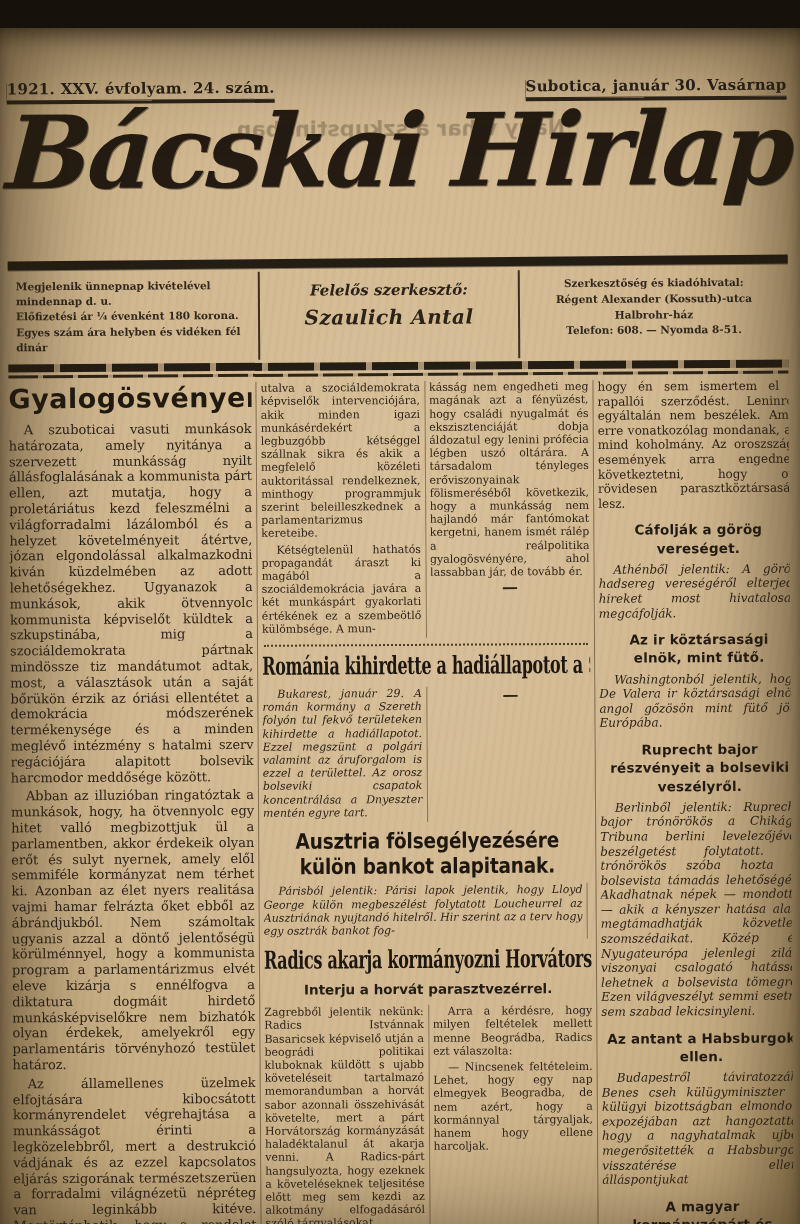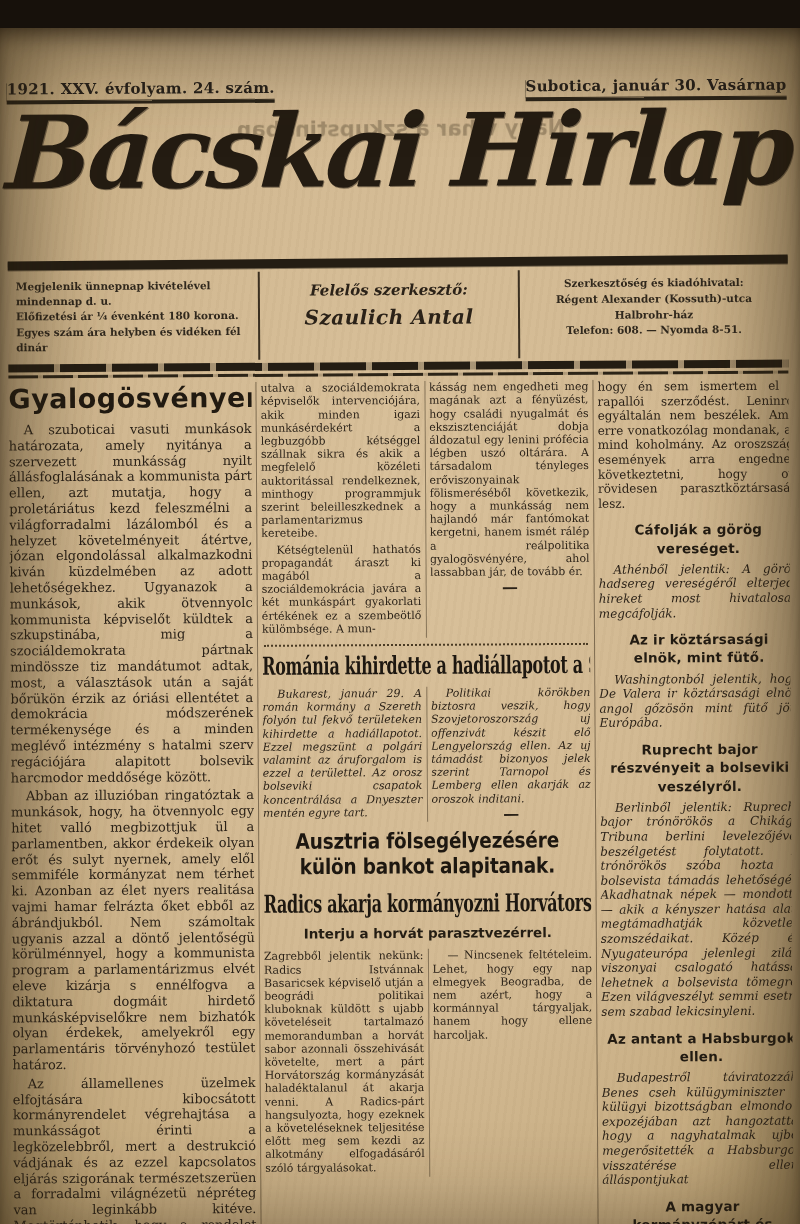--- a/index.html
+++ b/index.html
@@ -148,43 +148,46 @@
         <div class="dotted"></div>
 
         <div>
           <div class="headline-lg">Románia kihirdette a hadiállapotot a Szereth folyón tul.</div>
           <div class="subcols smalltext ital">
             <div class="sc">
               <p class="p">Bukarest, január 29. A román kormány a Szereth folyón tul fekvő területeken kihirdette a hadiállapotot. Ezzel megszünt a polgári valamint az áruforgalom is ezzel a területtel. Az orosz bolseviki csapatok koncentrálása a Dnyeszter mentén egyre tart.</p>
             </div>
             <div class="scdiv"></div>
             <div class="sc">
-              <p class="p">Politikai körökben biztosra veszik, hogy Szovjetoroszország uj offenzivát készit elő Lengyelország ellen. Az uj támadást bizonyos jelek szerint Tarnopol és Lemberg ellen akarják az oroszok inditani.</p>
               <div class="dash-center">—</div>
             </div>
           </div>
         </div>
 
         <div>
           <div class="headline-md">Ausztria fölsegélyezésére külön bankot alapitanak.</div>
           <div class="subcols smalltext ital">
+            <div class="sc">
+              <p class="p">Párisból jelentik: Párisi lapok jelentik, hogy Lloyd George külön megbeszélést folytatott Loucheurrel az Ausztriának nyujtandó hitelről. Hir szerint az a terv hogy egy osztrák bankot fog-</p>
+            </div>
             <div class="scdiv"></div>
           </div>
         </div>
 
         <div>
           <div class="headline-lg">Radics akarja kormányozni Horvátországot.</div>
           <div class="subhead">Interju a horvát parasztvezérrel.</div>
           <div class="subcols smalltext">
             <div class="sc">
               <p class="p" style="text-indent:0">Zagrebből jelentik nekünk: Radics Istvánnak Basaricsek képviselő utján a beográdi politikai kluboknak küldött s ujabb követeléseit tartalmazó memorandumban a horvát sabor azonnali összehivását követelte, mert a párt Horvátország kormányzását haladéktalanul át akarja venni. A Radics-párt hangsulyozta, hogy ezeknek a követeléseknek teljesitése előtt meg sem kezdi az alkotmány elfogadásáról szóló tárgyalásokat.</p>
 
             </div>
             <div class="scdiv"></div>
             <div class="sc">
+              <p class="p">Arra a kérdésre, hogy milyen feltételek mellett menne Beográdba, Radics ezt válaszolta:</p>
               <p class="p">— Nincsenek feltételeim. Lehet, hogy egy nap elmegyek Beogradba, de nem azért, hogy a kormánnyal tárgyaljak, hanem hogy ellene harcoljak.</p>
 
             </div>
           </div>
         </div>
       </div>
 
       <div class="vdiv"></div>
 
       <div class="col4">

